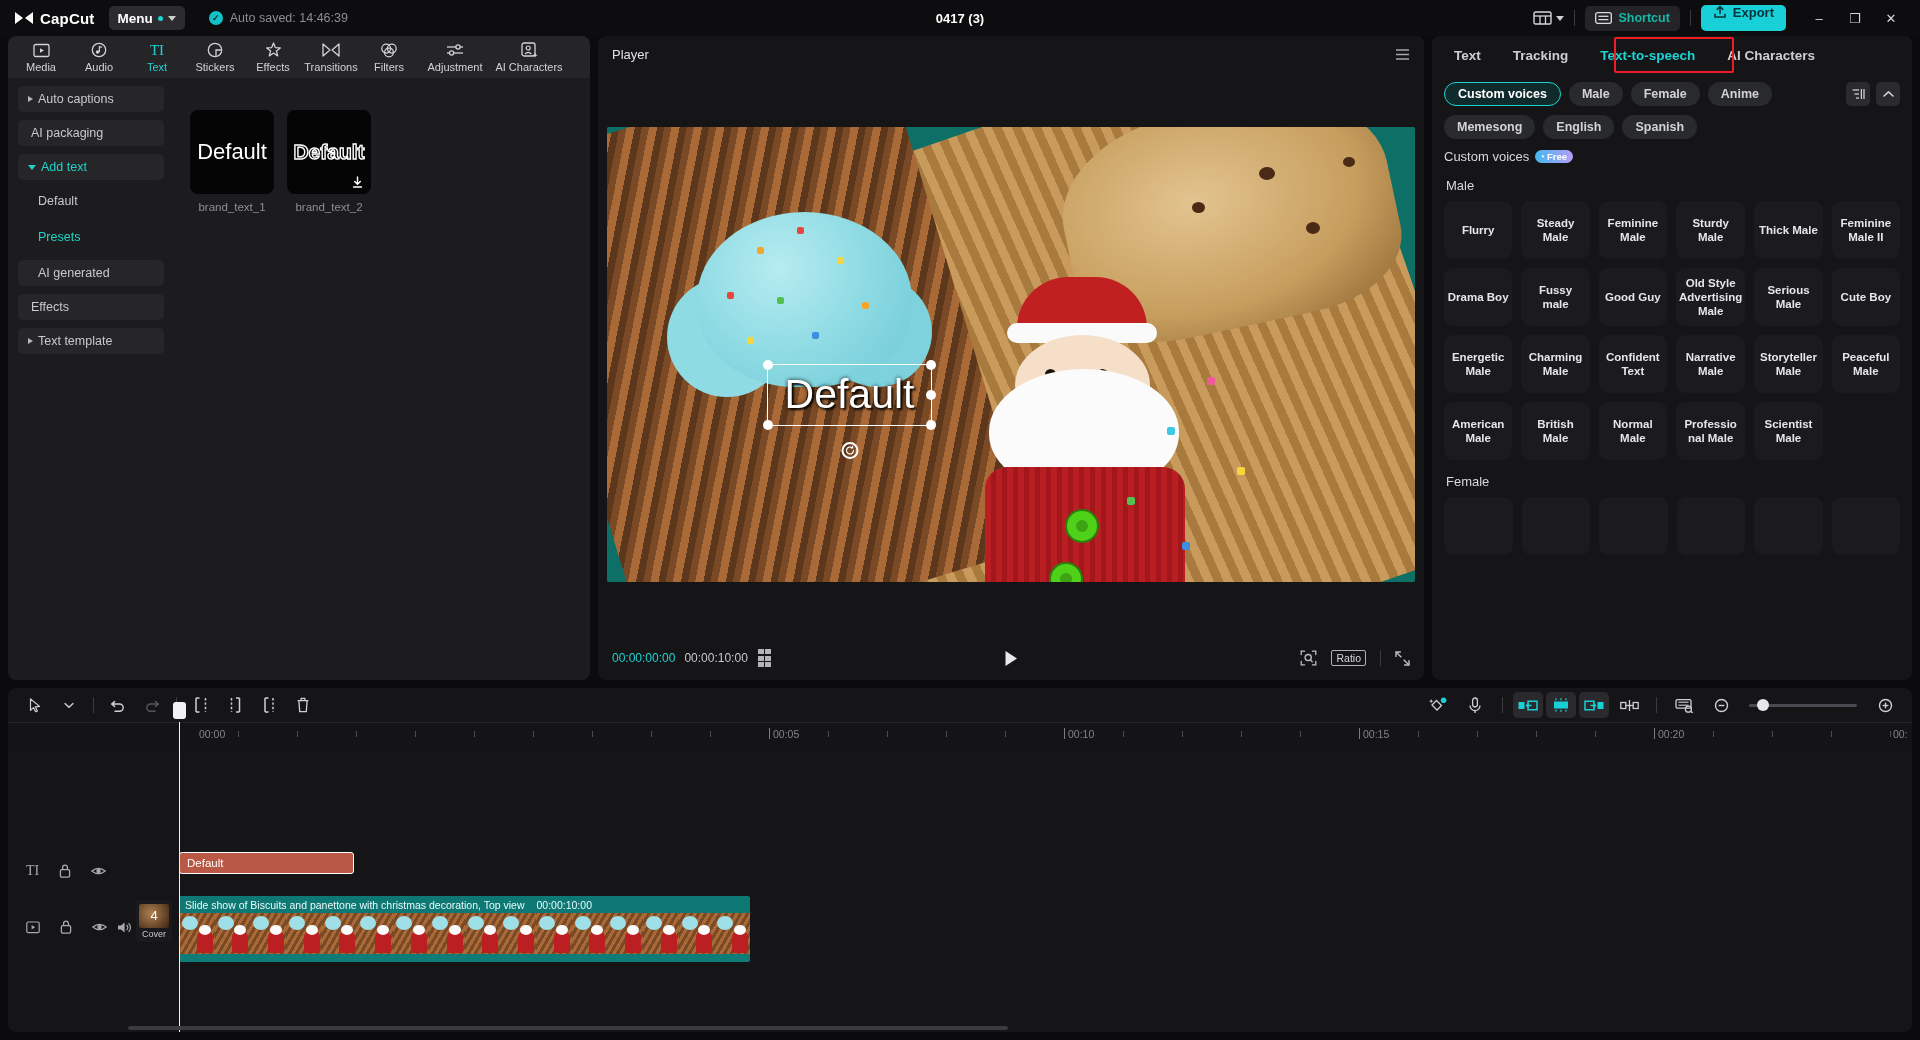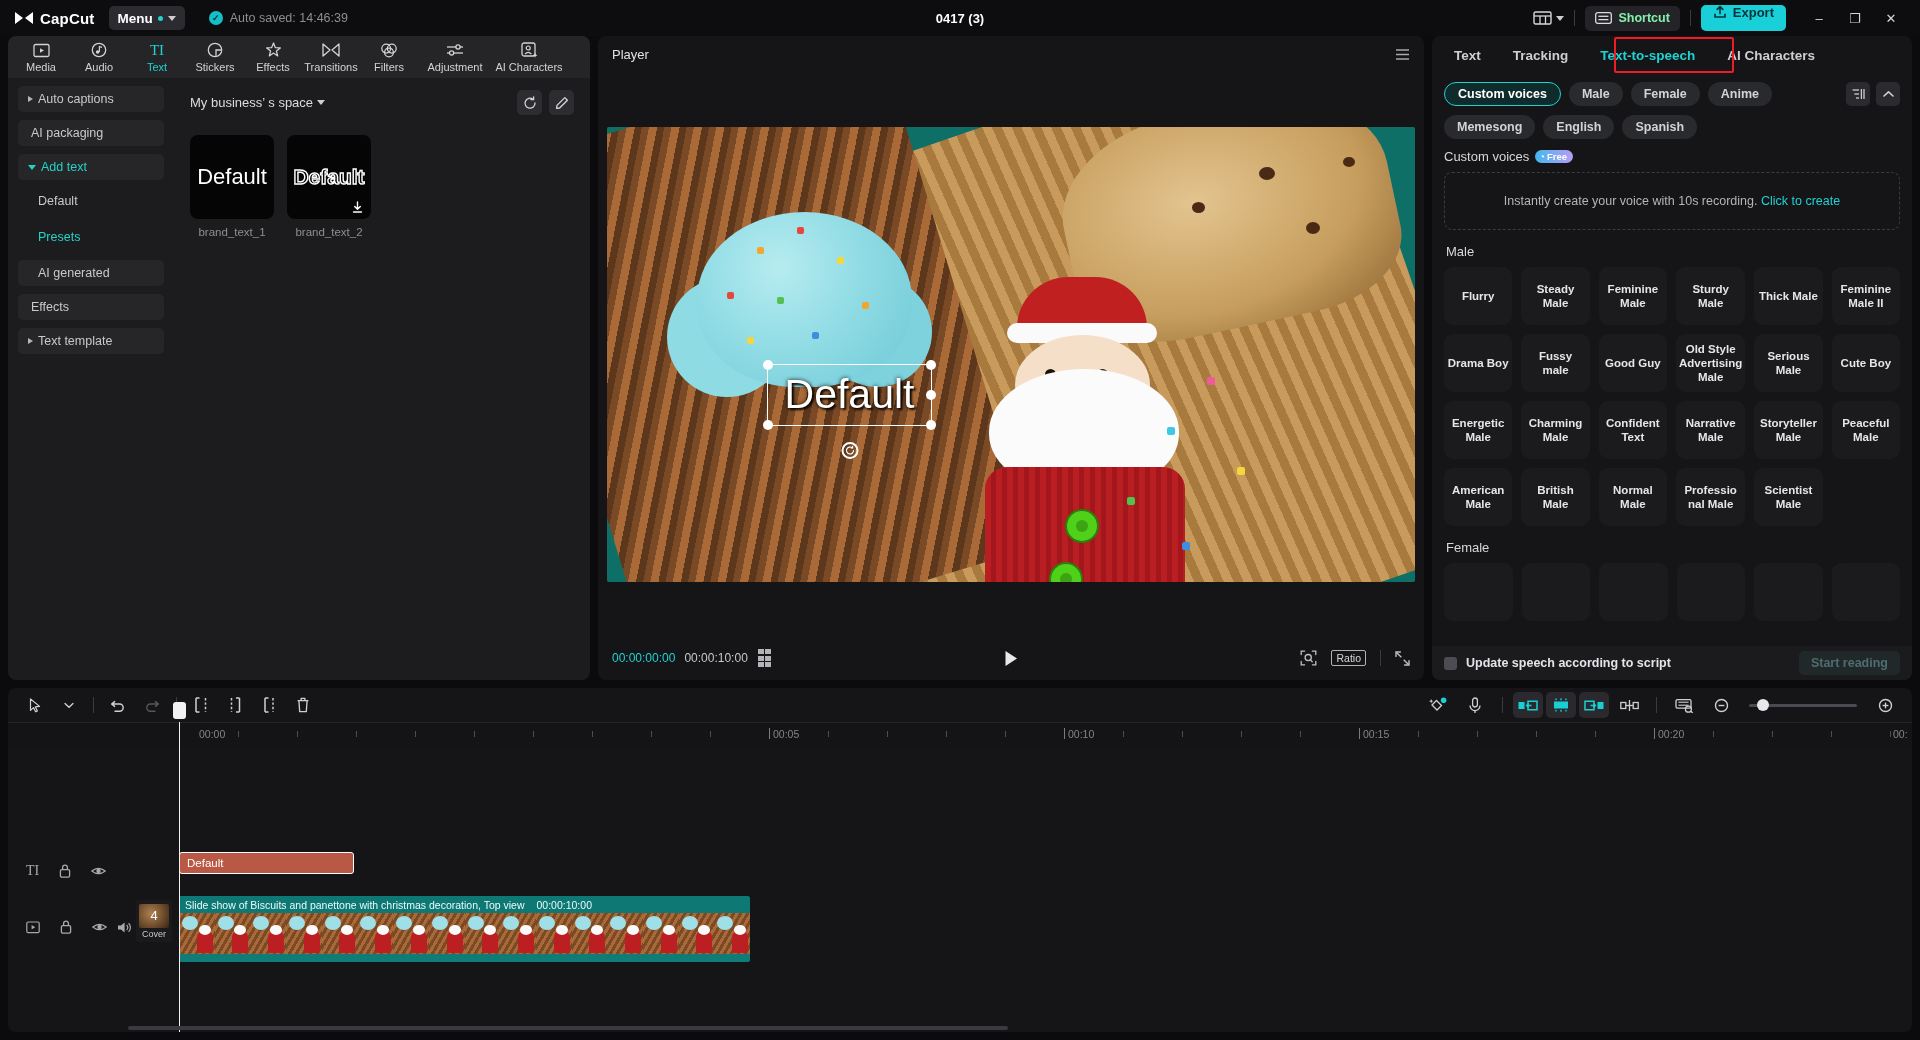--- a/index.html
+++ b/index.html
@@ -35,21 +35,21 @@
   .proj-title {
     position: absolute; left: 0; right: 0; top: 0; height: 36px;
     display: flex; align-items: center; justify-content: center;
     font-size: 13px; color: #fff; font-weight: bold; pointer-events: none;
   }
   .tb-right { margin-left: auto; display: flex; align-items: center; gap: 10px; padding-right: 4px; }
   .layout-ic { display: flex; align-items: center; gap: 4px; }
   .vbar { width: 1px; height: 16px; background: #3a3a3f; }
   .shortcut-btn {
     background: #242428; border-radius: 5px; height: 25px; padding: 0 10px;
-    display: flex; align-items: center; gap: 6px; font-size: 12.5px; font-weight: bold; color: #86efac;
+    display: flex; align-items: center; gap: 6px; font-size: 12.5px; font-weight: bold; color: #14b8a6;
   }
   .export-btn {
     background: #1ad0d8; border-radius: 5px; height: 26px; padding: 0 12px;
     display: flex; align-items: flex-start; gap: 6px; font-size: 13px; font-weight: bold; color: #05333a;
   }
   .win-ctrl { display: flex; align-items: center; gap: 2px; margin-left: 6px; }
   .win-ctrl > div { width: 34px; height: 30px; display: flex; align-items: center; justify-content: center; color: #d6d6d8; font-size: 13px; }
 
   
   .navbar {
@@ -440,39 +440,20 @@
       <div class="lp-row box">
         <span style="margin-left:3px;">Effects</span>
       </div>
       <div class="lp-row box">
         <span class="tri"></span>
         <span>Text template</span>
       </div>
     </div>
 
     <div class="lp-main">
-      <div class="lp-head">
-        <div class="space-sel">
-          <span>My business’ s space</span>
-          <span class="caret-d"></span>
-        </div>
-        <div class="lp-head-btns">
-          <div class="sq-btn">
-            <svg width="14" height="14" viewBox="0 0 14 14">
-                <path d="M12 7 A5 5 0 1 1 10 3.2" fill="none" stroke="#d5d5d9" stroke-width="1.3" stroke-linecap="round"></path>
-                <path d="M10.6 0.8 L10.6 3.6 L7.8 3.6" fill="none" stroke="#d5d5d9" stroke-width="1.3" stroke-linecap="round"></path>
-              </svg>
-          </div>
-          <div class="sq-btn">
-            <svg width="14" height="14" viewBox="0 0 14 14">
-                <path d="M9.8 1.6 L12.4 4.2 L4.6 12 L1.6 12.4 L2 9.4 Z" fill="none" stroke="#d5d5d9" stroke-width="1.3" stroke-linejoin="round"></path>
-              </svg>
-          </div>
-        </div>
-      </div>
       <div class="presets-grid">
         <div class="preset-cell">
           <div class="preset-thumb">
             <span class="t1">Default</span>
           </div>
           <div class="preset-name">brand_text_1</div>
         </div>
         <div class="preset-cell">
           <div class="preset-thumb">
             <span class="t2">Default</span>
@@ -652,23 +633,20 @@
           </div>
       </div>
 
       <div class="sec-title">
         <span>Custom voices</span>
         <span class="free-badge">
           <span>◔</span>
           <span>Free</span>
         </span>
       </div>
-      <div class="custom-box">
-        <span>Instantly create your voice with 10s recording.</span>&nbsp;<a>Click to create</a>
-      </div>
 
       <div class="grp-label">Male</div>
       <div class="voice-grid">
         <div class="voice">Flurry</div>
         <div class="voice">Steady Male</div>
         <div class="voice">Feminine Male</div>
         <div class="voice">Sturdy Male</div>
         <div class="voice">Thick Male</div>
         <div class="voice">Feminine Male II</div>
         <div class="voice">Drama Boy</div>
@@ -693,25 +671,20 @@
       <div class="voice-grid">
         <div class="voice"></div>
         <div class="voice"></div>
         <div class="voice"></div>
         <div class="voice"></div>
         <div class="voice"></div>
         <div class="voice"></div>
       </div>
     </div>
 
-    <div class="rp-foot">
-      <span class="cb"></span>
-      <span class="foot-lb">Update speech according to script</span>
-      <span class="start-btn">Start reading</span>
-    </div>
   </div>
 
   <div class="timeline">
     <div class="tl-tools">
       <span class="tt">
         <svg width="13" height="15" viewBox="0 0 13 15">
             <path d="M1.5 1 L1.5 12.4 L4.5 9.6 L6.6 13.8 L8.4 12.9 L6.4 8.9 L10.6 8.4 Z" fill="none" stroke="#d0d0d4" stroke-width="1.2" stroke-linejoin="round"></path>
           </svg>
       </span>
       <span class="tt">

